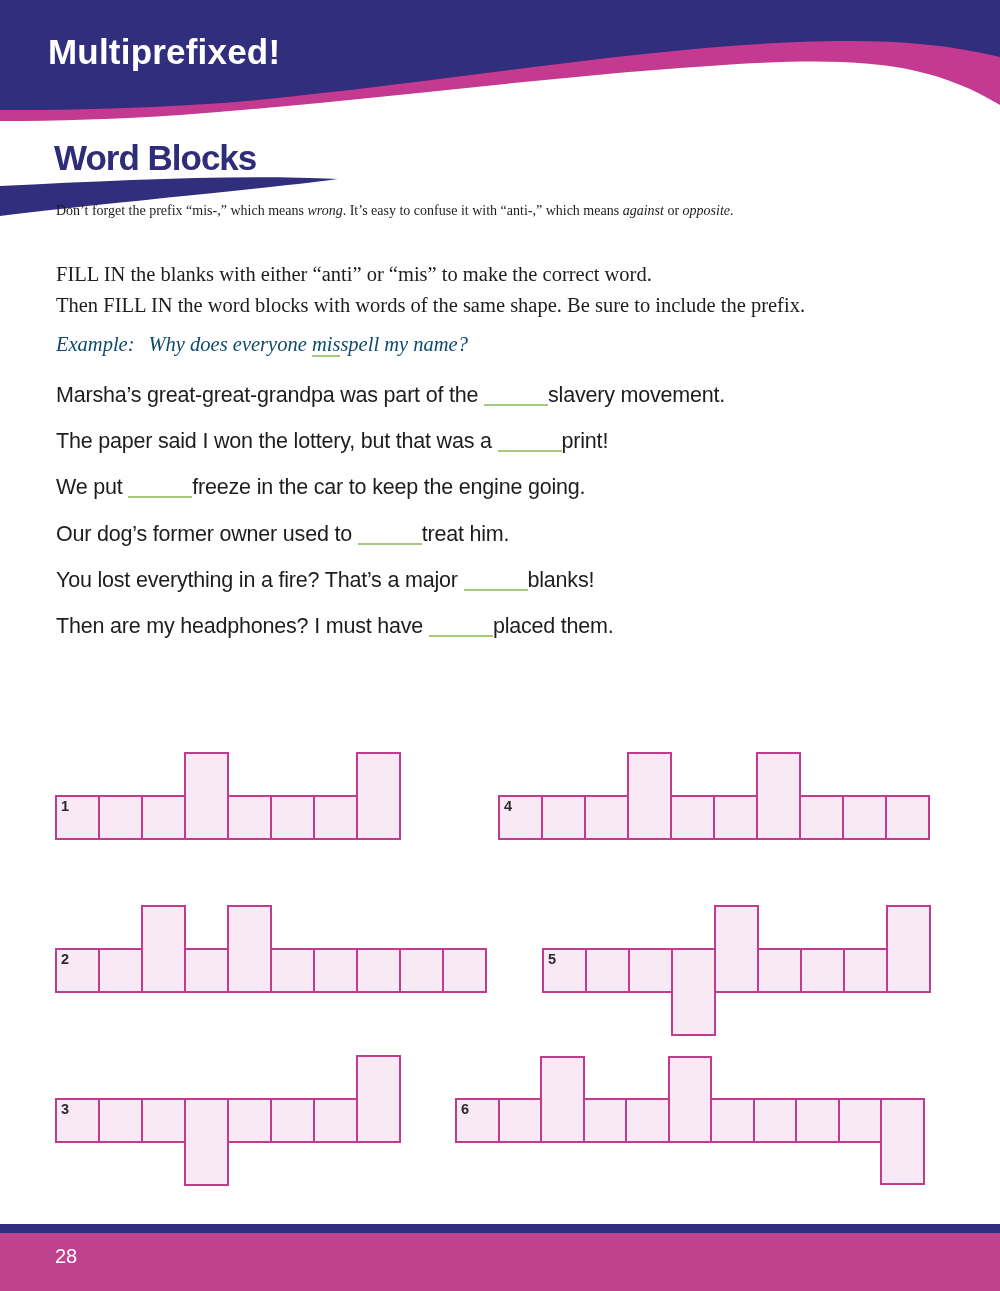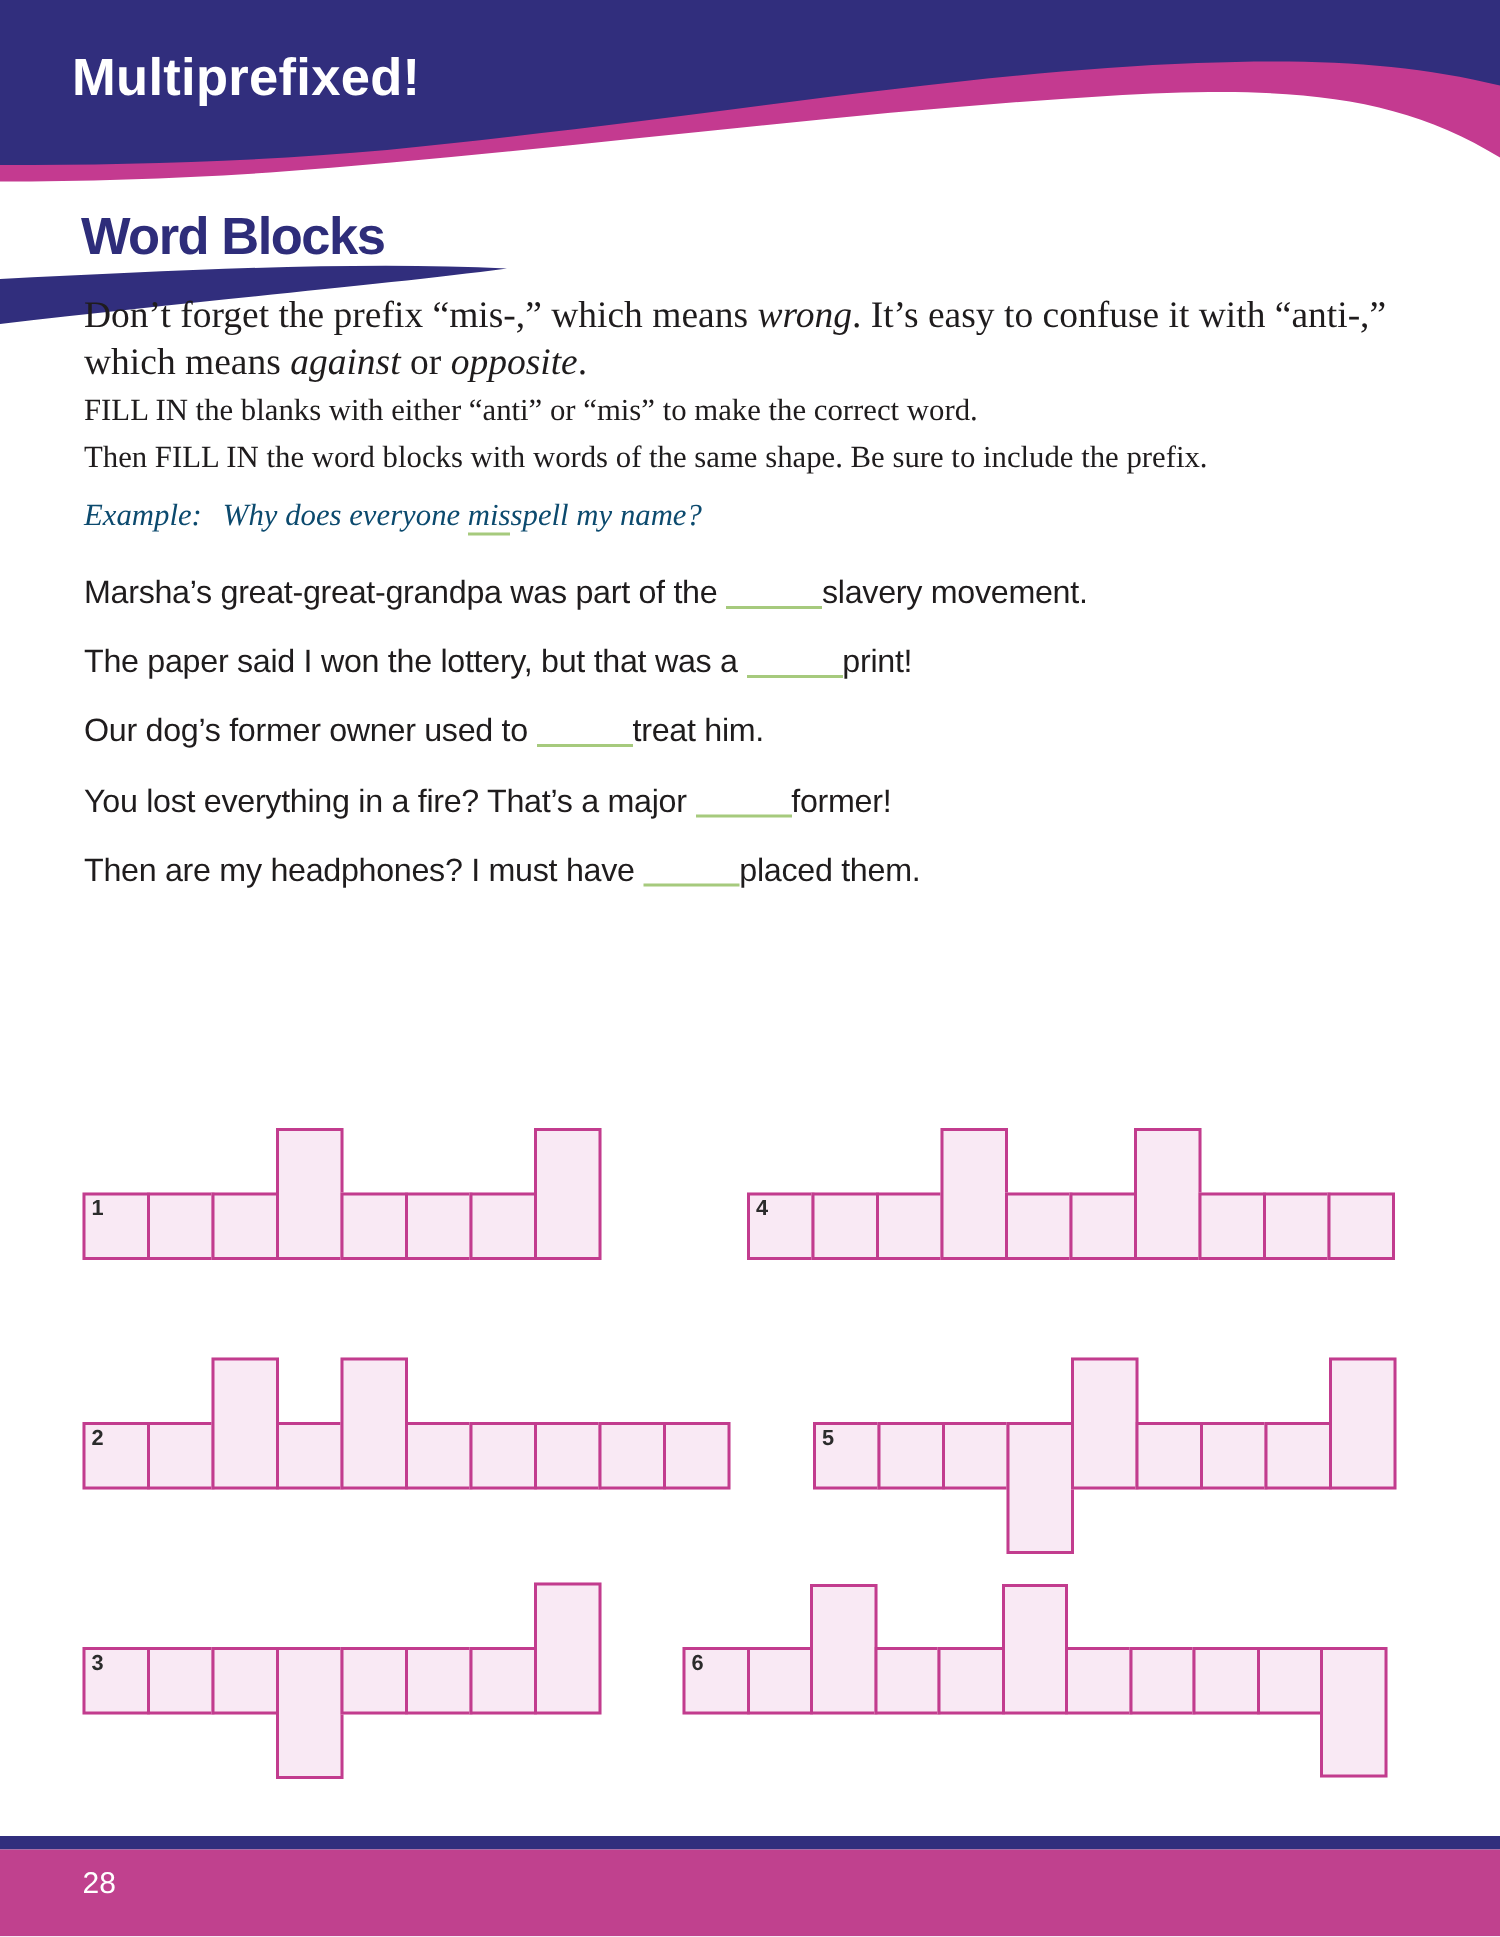--- a/index.html
+++ b/index.html
@@ -32,21 +32,21 @@
     font-size: 35px;
     letter-spacing: -1px;
     color: #2e2d7a;
   }
   .swoosh-svg { position: absolute; left: 0; top: 173px; display: block; }
   
   .intro {
     position: absolute;
     left: 56px; top: 195px; width: 878px;
     font-family: "Liberation Serif", serif;
-    font-size: 25px;
+    font-size: 14px;
     line-height: 31px;
     color: #1f1c1d;
   }
   .instructions {
     position: absolute;
     left: 56px; top: 259px; width: 890px;
     font-family: "Liberation Serif", serif;
     font-size: 20.5px;
     line-height: 31px;
     color: #1f1c1d;
@@ -142,22 +142,23 @@
   <div class="instructions">
     <div>FILL IN the blanks with either “anti” or “mis” to make the correct word.</div>
     <div>Then FILL IN the word blocks with words of the same shape. Be sure to include the prefix.</div>
   </div>
 
   <p class="example"><span class="example-label">Example:</span><span>Why does everyone </span><span class="ex-underline">mis</span><span>spell my name?</span></p>
 
   <div class="sentences">
     <div class="sentence"><span>Marsha’s great-great-grandpa was part of the </span><span class="blank"></span><span>slavery movement.</span></div>
     <div class="sentence"><span>The paper said I won the lottery, but that was a </span><span class="blank"></span><span>print!</span></div>
+    <div class="sentence"><span>We put </span><span class="blank"></span><span>freeze in the car to keep the engine going.</span></div>
     <div class="sentence"><span>Our dog’s former owner used to </span><span class="blank"></span><span>treat him.</span></div>
-    <div class="sentence"><span>You lost everything in a fire? That’s a major </span><span class="blank"></span><span>former!</span></div>
+    <div class="sentence"><span>You lost everything in a fire? That’s a major </span><span class="blank"></span><span>blanks!</span></div>
     <div class="sentence"><span>Then are my headphones? I must have </span><span class="blank"></span><span>placed them.</span></div>
   </div>
 
   <div class="blocks-layer">
       <div class="cell" style="left: 55px; top: 795px; width: 45px; height: 45px; background: rgb(249, 233, 244); border-color: rgb(194, 60, 142);"></div>
       <div class="cell" style="left: 98px; top: 795px; width: 45px; height: 45px; background: rgb(249, 233, 244); border-color: rgb(194, 60, 142);"></div>
       <div class="cell" style="left: 141px; top: 795px; width: 45px; height: 45px; background: rgb(249, 233, 244); border-color: rgb(194, 60, 142);"></div>
       <div class="cell" style="left: 184px; top: 752px; width: 45px; height: 88px; background: rgb(249, 233, 244); border-color: rgb(194, 60, 142);"></div>
       <div class="cell" style="left: 227px; top: 795px; width: 45px; height: 45px; background: rgb(249, 233, 244); border-color: rgb(194, 60, 142);"></div>
       <div class="cell" style="left: 270px; top: 795px; width: 45px; height: 45px; background: rgb(249, 233, 244); border-color: rgb(194, 60, 142);"></div>

